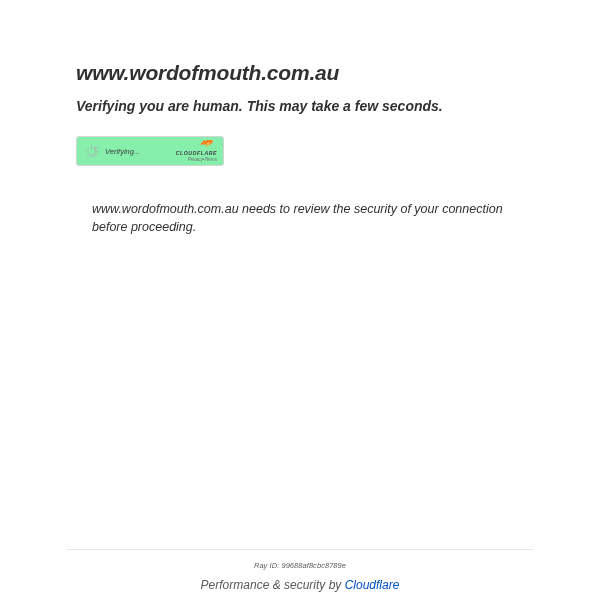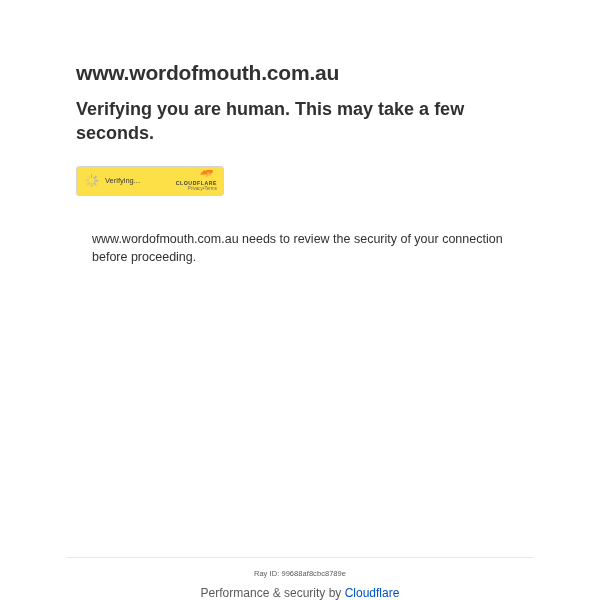--- a/index.html
+++ b/index.html
@@ -12,49 +12,50 @@
     background: #ffffff;
     font-family: "Liberation Sans", sans-serif;
     color: #313131;
     overflow: hidden;
   }
   .page {
     position: relative;
     width: 600px;
     height: 600px;
     box-sizing: border-box;
+    font-style: italic;
   }
   .content {
     position: absolute;
     left: 76px;
     top: 60px;
     width: 460px;
   }
   .title {
     font-size: 21px;
     font-weight: bold;
     letter-spacing: -0.2px;
     color: #313131;
     margin: 0 0 12px 0;
     line-height: 1.2;
   }
   .subtitle {
-    font-size: 18px;
+    font-size: 14px;
     font-weight: bold;
     color: #313131;
     margin: 0 0 20px 0;
     line-height: 1.35;
   }
   
   .turnstile {
     width: 148px;
     height: 30px;
     border: 1px solid #d5d5d5;
     border-radius: 3px;
-    background: #fde047;
+    background: #86efac;
     display: flex;
     align-items: center;
     padding: 0 6px 0 8px;
     box-sizing: border-box;
     margin-bottom: 34px;
   }
   .spinner {
     width: 13px;
     height: 13px;
     flex: 0 0 13px;
@@ -116,21 +117,21 @@
     font-size: 12.5px;
     color: #313131;
     line-height: 1.45;
     margin: 16px;
     max-width: 430px;
   }
   .footer {
     position: absolute;
     left: 67px;
     right: 67px;
-    bottom: 0;
+    bottom: 8px;
     border-top: 1px solid #e6e6e6;
     padding-top: 11px;
     text-align: center;
   }
   .ray {
     font-size: 7.5px;
     color: #5a5a5a;
     margin: 0 0 8px 0;
     letter-spacing: 0.05px;
   }

